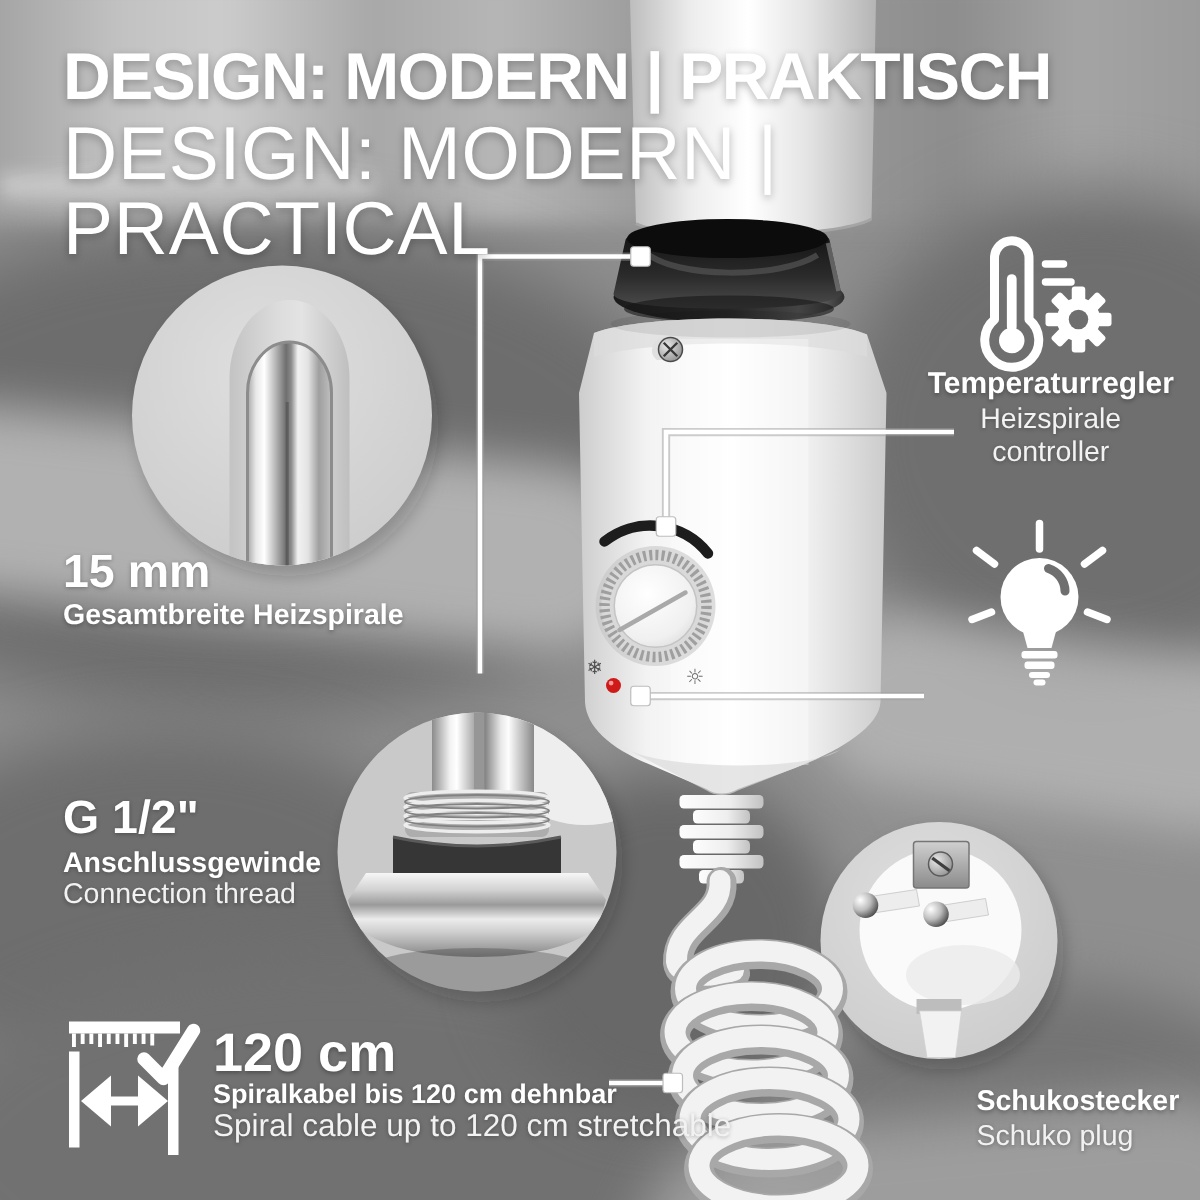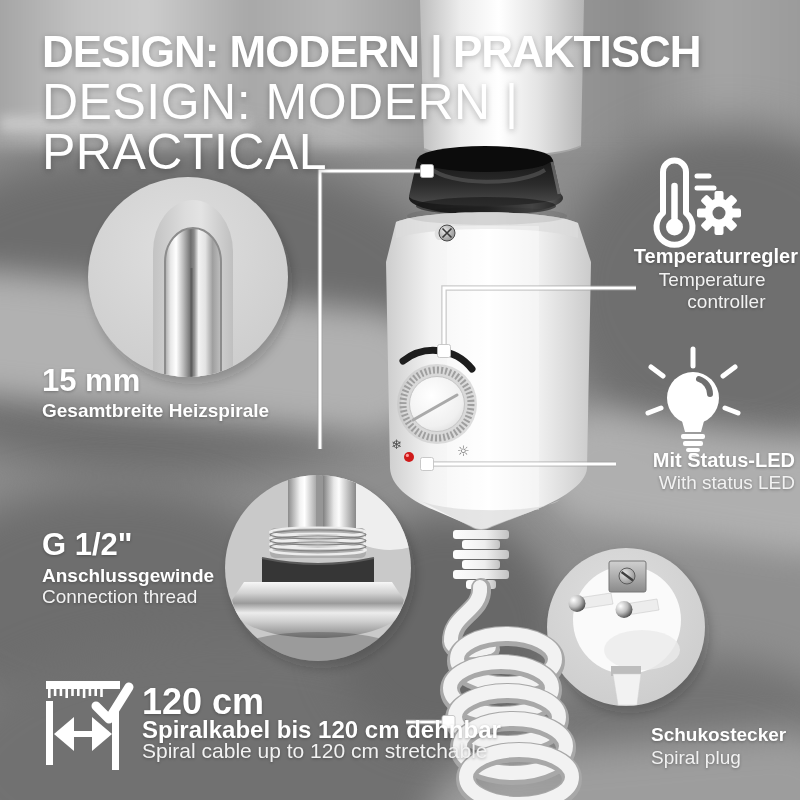--- a/index.html
+++ b/index.html
@@ -10,21 +10,21 @@
   .bgl{position:absolute;pointer-events:none;}
   .round{border-radius:50%;}
   .lbl{position:absolute;color:#fff;text-shadow:0 1px 3px rgba(0,0,0,.30);}
   .t1{left:42px;top:30px;font-size:44px;font-weight:800;letter-spacing:-1px;line-height:1;
       text-shadow:0 2px 6px rgba(0,0,0,.28);}
   .t2{left:42px;top:77px;font-size:50px;font-weight:400;letter-spacing:.5px;line-height:1;
       text-shadow:0 2px 6px rgba(0,0,0,.28);}
   .val{font-size:31px;font-weight:700;line-height:33px;}
   .de{font-size:19px;font-weight:700;line-height:21px;color:#ffffff;}
   .en{font-size:19px;font-weight:400;line-height:21px;color:#f2f2f2;}
-  .ctr{text-align:right;}
+  .ctr{text-align:center;}
   svg{position:absolute;left:0;top:0;}
   svg text{font-family:"DejaVu Sans",sans-serif;}
 </style>
 </head>
 <body>
 
 <div class="stage">
 
   <div class="bgl" style="left:-20px;top:-15px;width:840px;height:165px;filter:blur(7px);
     background:linear-gradient(90deg,#9e9e9e 0%,#c2c2c2 12%,#cccccc 20%,#a8a8a8 32%,#b6b6b6 42%,#9b9b9b 54%,#9a9a9a 66%,#8d8d8d 78%,#a4a4a4 88%,#999999 100%);"></div>
@@ -338,43 +338,39 @@
       <rect x="60" y="731" width="46" height="6"></rect>
       <path d="M96,706 L109,719 L129,687" fill="none" stroke="#ffffff" stroke-width="9" stroke-linecap="round" stroke-linejoin="round"></path>
     </g>
   </svg>
 
   <div class="lbl t1">DESIGN: MODERN | PRAKTISCH</div>
   <div class="lbl t2">DESIGN: MODERN | PRACTICAL</div>
 
   <div class="lbl ctr" style="left:603px;top:246px;width:195px;">
     <div class="de" style="font-size:20px;">Temperaturregler</div>
-    <div class="en" style="width:130px;margin:2px auto 0;line-height:22px;">Temperature controller</div>
-  </div>
-
-  <div class="lbl ctr" style="left:595px;top:450px;width:200px;">
-    <div class="de" style="font-size:20px;">Mit Status-LED</div>
-    <div class="en" style="line-height:23px;">With status LED</div>
-  </div>
+    <div class="en" style="width:130px;margin:2px auto 0;line-height:22px;">Heizspirale controller</div>
+  </div>
+
 
   <div class="lbl" style="left:42px;top:364px;">
     <div class="val">15 mm</div>
     <div class="de" style="margin-top:3px;">Gesamtbreite Heizspirale</div>
   </div>
 
   <div class="lbl" style="left:42px;top:528px;">
     <div class="val">G 1/2"</div>
     <div class="de" style="margin-top:4px;">Anschlussgewinde</div>
     <div class="en">Connection thread</div>
   </div>
 
   <div class="lbl" style="left:142px;top:686px;">
     <div class="val" style="font-size:36px;line-height:31px;">120 cm</div>
-    <div class="de" style="font-size:24px;margin-top:2px;line-height:21px;">Spiralkabel bis 120 cm dehnbar</div>
+    <div class="de" style="font-size:18px;margin-top:2px;line-height:21px;">Spiralkabel bis 120 cm dehnbar</div>
     <div class="en" style="font-size:21px;line-height:21px;">Spiral cable up to 120 cm stretchable</div>
   </div>
 
   <div class="lbl" style="left:651px;top:723px;">
     <div class="de" style="line-height:23px;">Schukostecker</div>
-    <div class="en" style="line-height:23px;">Spiral plug</div>
+    <div class="en" style="line-height:23px;">Schuko plug</div>
   </div>
 
 </div>
 
 </body></html>

